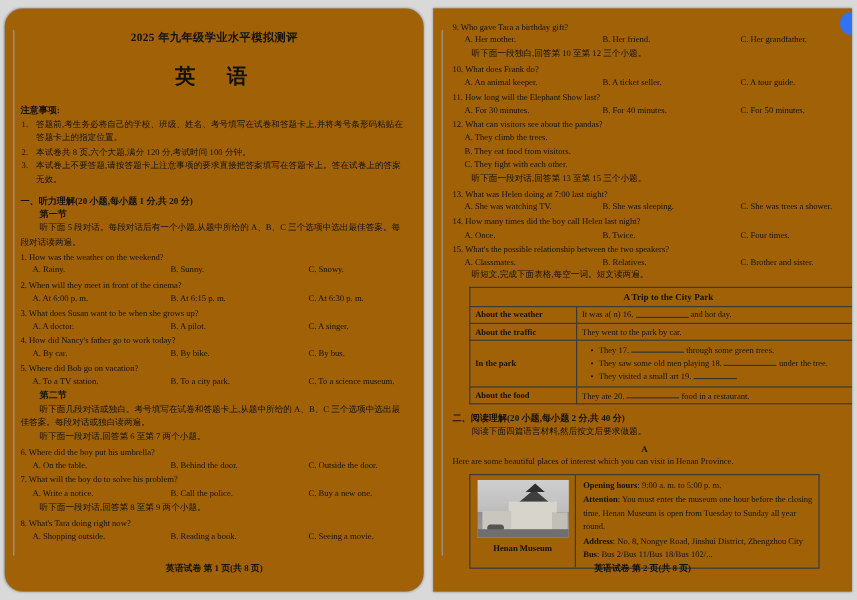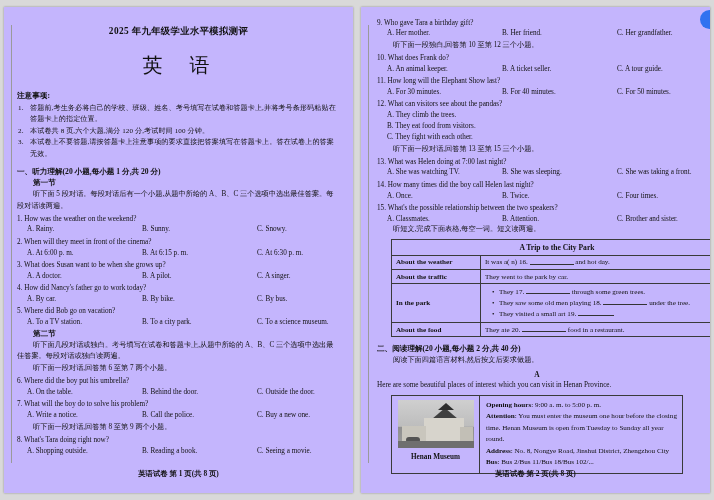--- a/index.html
+++ b/index.html
@@ -4,36 +4,36 @@
 <style>
   html,body{margin:0;padding:0;}
   body{
     width:714px;height:500px;overflow:hidden;
     background:#d9d9d9;
     font-family:"Liberation Serif","DejaVu Serif",serif;
     color:#111;
   }
   .spread{position:relative;width:714px;height:500px;display:flex;gap:0;}
   .sheet{
-    position:relative;background:#c4b5fd;height:486px;width:349px;
+    position:relative;background:#a16207;height:486px;width:349px;
     margin-top:7px;box-sizing:border-box;
     box-shadow:0 0 2px rgba(0,0,0,.35);
     overflow:hidden;
   }
-  .sheet.left{margin-left:4px;padding:9px 13px 0 13px;}
+  .sheet.left{margin-left:4px;padding:9px 13px 0 13px;border-radius:15px;}
   .sheet.right{margin-left:8px;padding:9px 13px 0 16px;}
   .rule{
     position:absolute;left:7px;top:18px;bottom:30px;width:1px;background:#9a9a9a;
   }
   .doc-title{
     text-align:center;font-size:9.3px;font-weight:bold;letter-spacing:.4px;
     margin:9px 0 0 0;
   }
   .subject{
-    text-align:center;font-size:20px;font-weight:normal;letter-spacing:11px;
+    text-align:center;font-size:17px;font-weight:bold;letter-spacing:11px;
     margin:14px 0 12px 6px;
   }
   .notice-head{font-size:7.6px;font-weight:bold;margin:4px 0 2px 0;}
   .notice-list{margin:0;padding:0;list-style:none;}
   .notice-list li{
     font-size:7.1px;line-height:1.62;text-indent:0;
     padding-left:13px;position:relative;letter-spacing:.1px;
   }
   .notice-list li .num{position:absolute;left:1px;}
   .sec-head{font-size:7.6px;font-weight:bold;margin:7px 0 1px 0;}
@@ -240,36 +240,36 @@
       </div>
     </div>
 
     <div class="instr sub">听下面一段对话,回答第 13 至第 15 三个小题。</div>
 
     <div>
       <div class="q">13. What was Helen doing at 7:00 last night?</div>
       <div class="opts">
         <span class="o o1">A. She was watching TV.</span>
         <span class="o o2">B. She was sleeping.</span>
-        <span class="o o3">C. She was taking a front.</span>
+        <span class="o o3">C. She was trees a shower.</span>
       </div>
     </div>
     <div>
       <div class="q">14. How many times did the boy call Helen last night?</div>
       <div class="opts">
         <span class="o o1">A. Once.</span>
         <span class="o o2">B. Twice.</span>
         <span class="o o3">C. Four times.</span>
       </div>
     </div>
     <div>
       <div class="q">15. What's the possible relationship between the two speakers?</div>
       <div class="opts">
         <span class="o o1">A. Classmates.</span>
-        <span class="o o2">B. Attention.</span>
+        <span class="o o2">B. Relatives.</span>
         <span class="o o3">C. Brother and sister.</span>
       </div>
     </div>
 
     <div class="instr">听短文,完成下面表格,每空一词。短文读两遍。</div>
 
     <table class="trip">
       <tbody>
           <tr>
         <td class="hdr" colspan="2">A Trip to the City Park</td>

